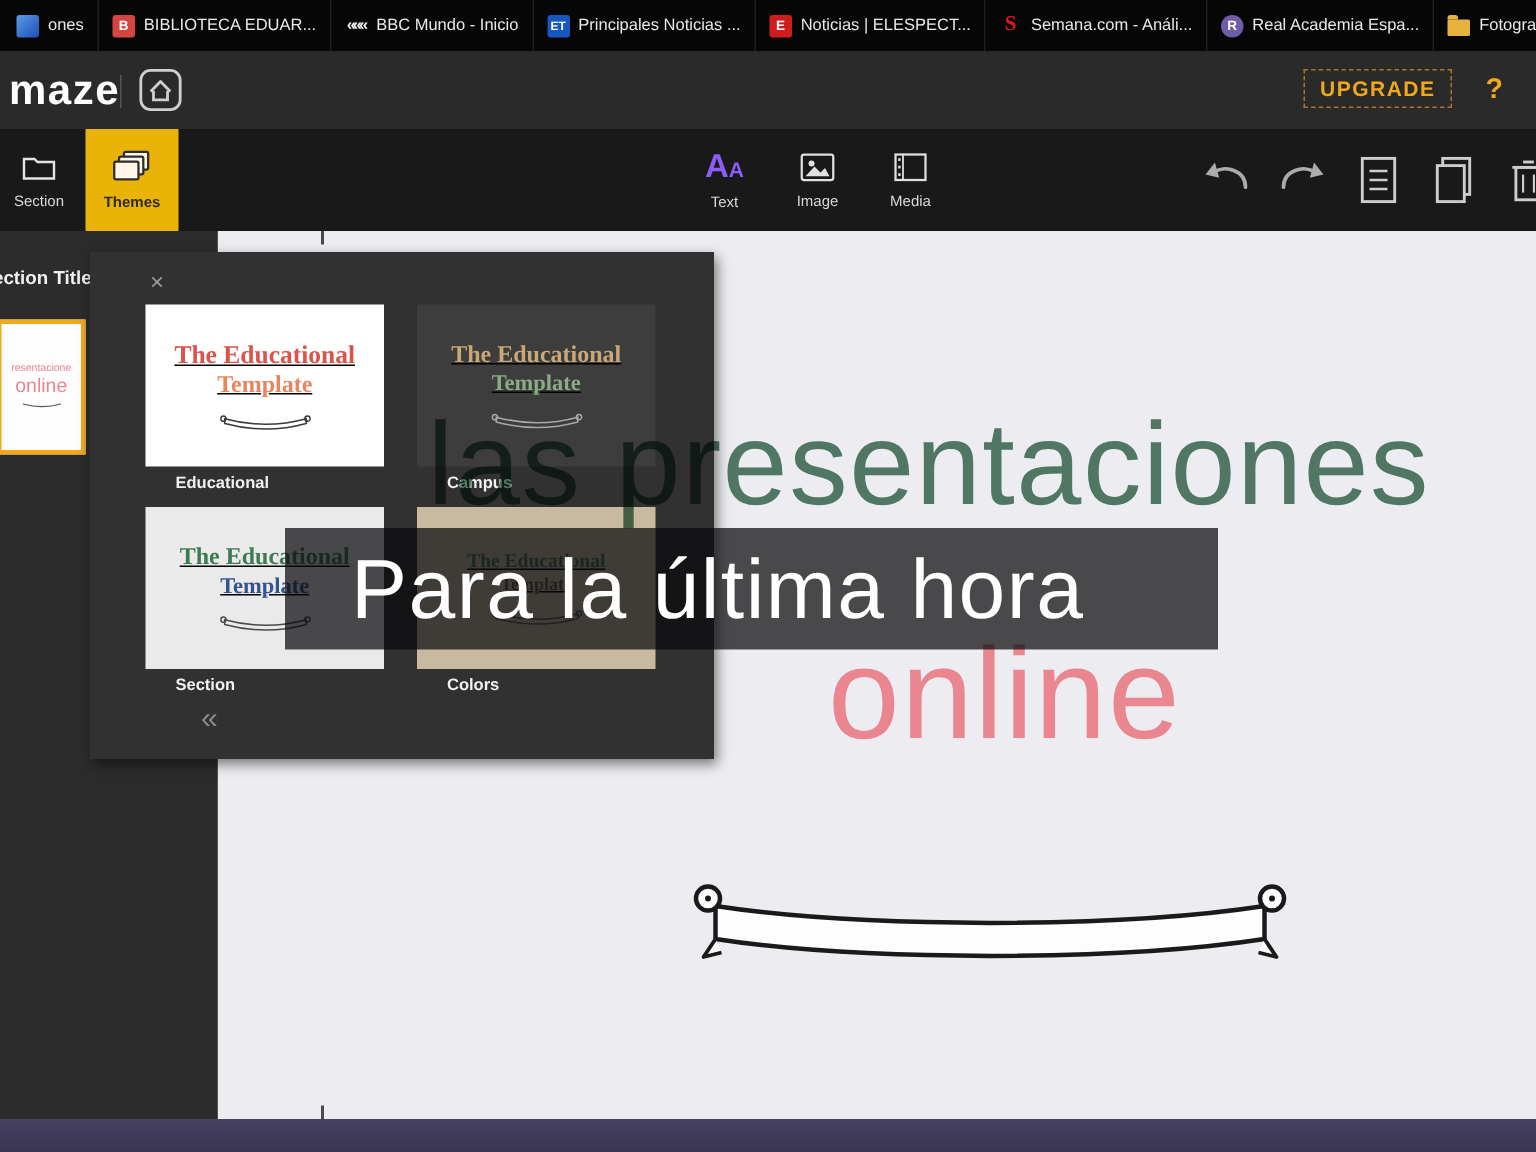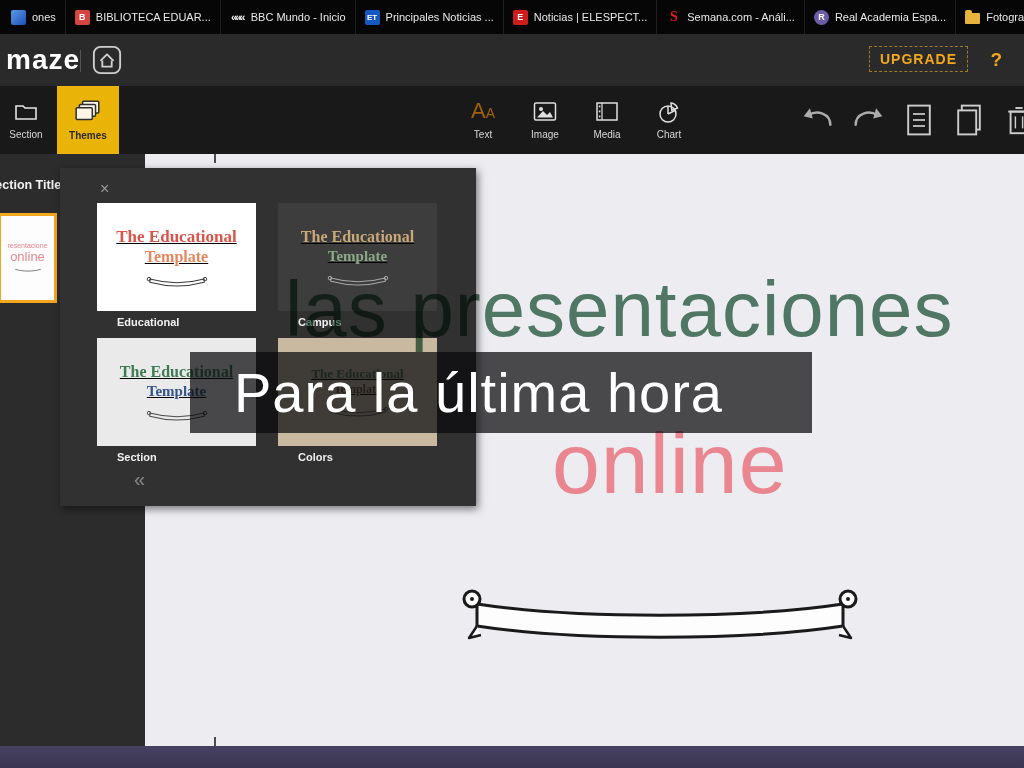--- a/index.html
+++ b/index.html
@@ -45,21 +45,21 @@
   .toolbar { position:absolute; left:0; top:86px; width:1024px; height:68px; background:#191919; }
   .tool { position:absolute; top:0; height:68px; display:flex; flex-direction:column;
           align-items:center; justify-content:center; gap:5px; cursor:pointer; }
   .tool-label { font-size:10px; color:#d8d8d8; }
   .tool-section { left:0; width:52px; }
   .tool-themes  { left:57px; width:62px; background:#eab308; }
   .tool-themes .tool-label { color:#2b2b2b; font-weight:bold; }
   .insert-group { position:absolute; left:452px; top:0; height:68px; display:flex; }
   .itool { width:62px; height:68px; display:flex; flex-direction:column; align-items:center;
            justify-content:center; gap:5px; cursor:pointer; }
-  .aa { color:#a16207; font-weight:400; line-height:22px; }
+  .aa { color:#8b5cf6; font-weight:700; line-height:22px; }
   .aa .a1 { font-size:22px; } .aa .a2 { font-size:14px; }
   .hist-btn { position:absolute; top:18px; width:40px; height:30px; cursor:pointer; }
   .hist-undo { left:802px; } .hist-redo { left:850px; }
   .doc-btn { position:absolute; top:16px; width:34px; height:36px; cursor:pointer; }
   .doc-1 { left:904px; } .doc-2 { left:954px; } .doc-3 { left:1004px; }
 
   
   .workspace { position:absolute; left:0; top:154px; width:1024px; height:592px; }
   .canvas { position:absolute; left:145px; top:0; width:879px; height:592px; background:#ececf1; z-index:0; }
   .tick { position:absolute; left:69px; width:2px; height:9px; background:#4a4a4a; z-index:5; }
@@ -210,29 +210,20 @@
       <div class="itool">
         <svg viewBox="0 0 24 24" width="26" height="24">
           <rect x="2" y="3" width="20" height="17" fill="none" stroke="#e0e0e0" stroke-width="1.5"></rect>
           <line x1="7" y1="3" x2="7" y2="20" stroke="#e0e0e0" stroke-width="1.2"></line>
           <rect x="3.8" y="5.5" width="1.6" height="1.8" fill="#e0e0e0"></rect>
           <rect x="3.8" y="10.5" width="1.6" height="1.8" fill="#e0e0e0"></rect>
           <rect x="3.8" y="15.5" width="1.6" height="1.8" fill="#e0e0e0"></rect>
         </svg>
         <span class="tool-label">Media</span>
       </div>
-      <div class="itool">
-        <svg viewBox="0 0 24 24" width="26" height="24">
-          <circle cx="11" cy="14" r="8" fill="none" stroke="#e0e0e0" stroke-width="1.5"></circle>
-          <path d="M11,14 L11,6" stroke="#e0e0e0" stroke-width="1.5"></path>
-          <path d="M11,14 L18,10.5" stroke="#e0e0e0" stroke-width="1.5"></path>
-          <path d="M14,3 A8,8 0 0 1 20.5,8 L14.8,10.5 Z" fill="none" stroke="#e0e0e0" stroke-width="1.5"></path>
-        </svg>
-        <span class="tool-label">Chart</span>
-      </div>
     </div>
 
     <div class="hist-btn hist-undo">
       <svg viewBox="0 0 30 24" width="34" height="28">
         <path d="M25,18 C25,8 13,4.5 6,9.5" fill="none" stroke="#ababab" stroke-width="2.2" stroke-linecap="round"></path>
         <polygon points="7,3.5 1.5,10.5 9.5,12.5" fill="#ababab"></polygon>
       </svg>
     </div>
     <div class="hist-btn hist-redo">
       <svg viewBox="0 0 30 24" width="34" height="28">

